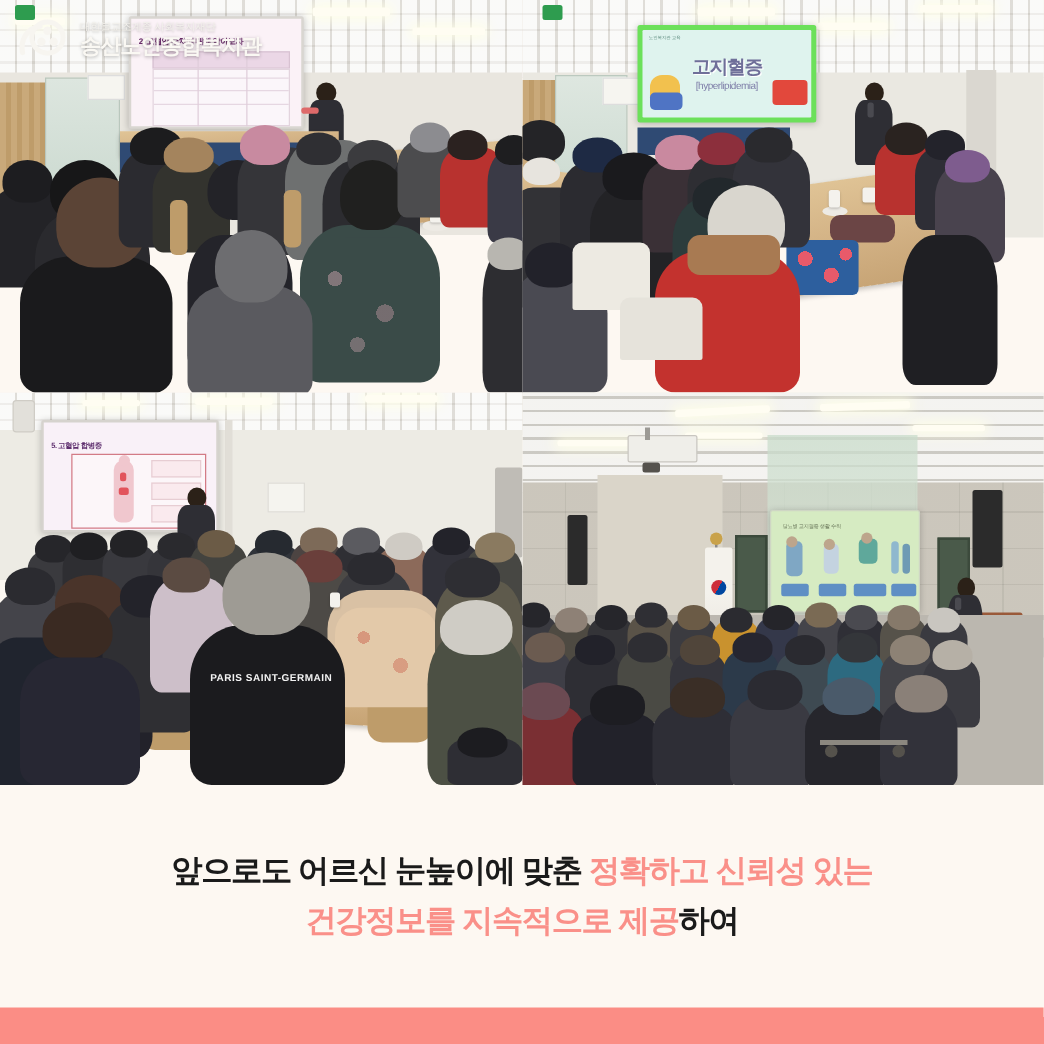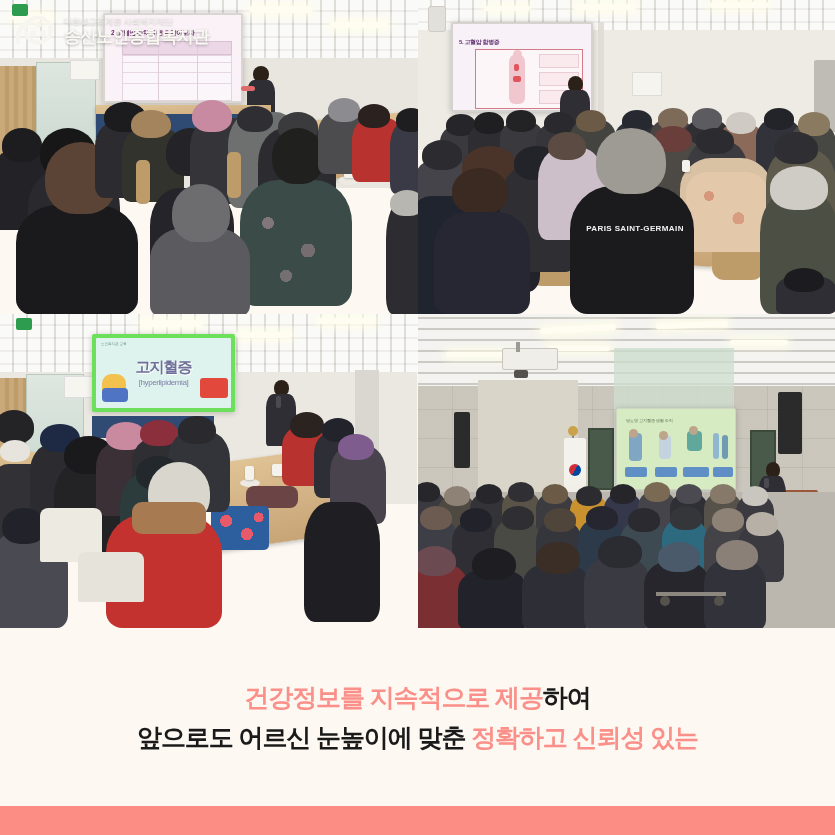--- a/index.html
+++ b/index.html
@@ -199,20 +199,106 @@
         <div class="h" style="left:328px;top:98px;width:32px;height:24px;background:#8C8C90"></div>
         <div class="b" style="left:352px;top:118px;width:52px;height:64px;background:#B8322F"></div>
         <div class="h" style="left:358px;top:104px;width:32px;height:24px;background:#2B2220"></div>
         <div class="b" style="left:390px;top:122px;width:40px;height:72px;background:#3A3A46"></div>
         <div class="h" style="left:396px;top:108px;width:30px;height:24px;background:#1E1E20"></div>
         <div class="b" style="left:386px;top:200px;width:46px;height:114px;background:#2D2D31"></div>
         <div class="h" style="left:390px;top:190px;width:34px;height:26px;background:#B8B6B0"></div>
 
         <div class="chairback" style="left:136px;top:160px;width:14px;height:44px"></div>
         <div class="chairback" style="left:227px;top:152px;width:14px;height:46px"></div>
+      </div>
+    </div>
+
+    <div class="photo">
+      <div class="room">
+        <div class="ceil tex" style="height:62px"></div>
+        <div class="lamp" style="left:140px;top:6px;width:62px;height:7px"></div>
+        <div class="lamp" style="left:236px;top:18px;width:56px;height:6px"></div>
+        <div class="lamp" style="left:318px;top:4px;width:58px;height:6px"></div>
+
+        <div class="wall" style="left:0;top:58px;width:417px;height:132px;background:#EAE8E1"></div>
+        <div class="woodwall" style="left:0;top:64px;width:26px;height:98px"></div>
+        <div style="position:absolute;left:26px;top:60px;width:58px;height:110px;background:linear-gradient(180deg,#DEE7E0,#CAD9CF);border:1px solid #bbc9bf"></div>
+        <div style="position:absolute;left:16px;top:4px;width:16px;height:12px;background:#2E9C4F;border-radius:2px"></div>
+        <div style="position:absolute;left:64px;top:62px;width:30px;height:22px;background:#F6F5F0;border:1px solid #ddd"></div>
+        <div style="position:absolute;left:355px;top:56px;width:24px;height:150px;background:#DAD7D0"></div>
+
+        <div class="scr" style="left:92px;top:20px;width:143px;height:78px;background:#6CE05A;padding:3px">
+          <div style="position:absolute;inset:4px;background:#DFF3EE;border-radius:1px"></div>
+          <div style="position:absolute;left:9px;top:8px;font-size:3.5px;color:#5b8a7d">노인복지관 교육</div>
+          <div class="scrtitle" style="left:0;right:0;top:24px;text-align:center;font-size:15px;color:#6F6F99;letter-spacing:-1px;text-shadow:1px 1px 0 #fff">고지혈증</div>
+          <div style="position:absolute;left:0;right:0;top:44px;text-align:center;font-size:8px;color:#7E7EA8;letter-spacing:-.4px">[hyperlipidemia]</div>
+          <div style="position:absolute;left:10px;top:40px;width:24px;height:24px;border-radius:40% 40% 30% 30%;background:#F2C14E"></div>
+          <div style="position:absolute;left:10px;top:54px;width:26px;height:14px;border-radius:4px;background:#4F74C4"></div>
+          <div style="position:absolute;left:108px;top:44px;width:28px;height:20px;border-radius:3px;background:#E2483C"></div>
+        </div>
+
+        <div class="presenter-head" style="left:274px;top:66px;width:15px;height:16px"></div>
+        <div class="presenter-body" style="left:266px;top:80px;width:30px;height:52px"></div>
+        <div style="position:absolute;left:276px;top:82px;width:5px;height:12px;background:#4A4A50;border-radius:2px"></div>
+
+        <div class="table" style="left:214px;top:140px;width:136px;height:88px;transform:skewY(-8deg)"></div>
+        <div class="table" style="left:0px;top:140px;width:96px;height:40px;transform:skewY(8deg)"></div>
+        <div style="position:absolute;left:92px;top:102px;width:122px;height:22px;background:#2F4A73"></div>
+
+        <div class="saucer" style="left:240px;top:165px;width:20px;height:8px"></div>
+        <div class="cup" style="left:245px;top:152px;width:9px;height:14px"></div>
+        <div class="cup" style="left:272px;top:150px;width:11px;height:12px;border-radius:2px"></div>
+
+        <div style="position:absolute;left:246px;top:172px;width:52px;height:22px;background:#6B4545;border-radius:8px"></div>
+
+        <div style="position:absolute;left:211px;top:192px;width:58px;height:44px;border-radius:5px;
+                    background:radial-gradient(circle at 26% 34%, #E85A6A 0 6px, transparent 6px),
+                               radial-gradient(circle at 62% 64%, #E85A6A 0 6px, transparent 6px),
+                               radial-gradient(circle at 82% 26%, #E85A6A 0 5px, transparent 5px),
+                               #2D5F9E"></div>
+
+        <div class="b" style="left:-14px;top:150px;width:66px;height:96px;background:#323236"></div>
+        <div class="h" style="left:-6px;top:96px;width:40px;height:34px;background:#242427"></div>
+        <div class="h" style="left:0px;top:126px;width:30px;height:22px;background:#E7E4DE"></div>
+
+        <div class="b" style="left:30px;top:130px;width:62px;height:80px;background:#2B2B30"></div>
+        <div class="h" style="left:40px;top:110px;width:40px;height:28px;background:#1E2A44"></div>
+
+        <div class="b" style="left:54px;top:148px;width:76px;height:100px;background:#232326"></div>
+        <div class="h" style="left:64px;top:122px;width:50px;height:38px;background:#1A1A1D"></div>
+
+        <div class="b" style="left:96px;top:128px;width:62px;height:74px;background:#3A3036"></div>
+        <div class="h" style="left:106px;top:108px;width:40px;height:28px;background:#C9899F"></div>
+
+        <div class="b" style="left:132px;top:124px;width:60px;height:74px;background:#2E2E33"></div>
+        <div class="h" style="left:140px;top:106px;width:38px;height:26px;background:#8C2F3C"></div>
+
+        <div class="b" style="left:168px;top:118px;width:62px;height:80px;background:#33333A"></div>
+        <div class="h" style="left:178px;top:102px;width:38px;height:28px;background:#2A2A2E"></div>
+
+        <div class="b" style="left:120px;top:158px;width:78px;height:104px;background:#2C3C3C"></div>
+        <div class="h" style="left:136px;top:142px;width:44px;height:34px;background:#22282C"></div>
+
+        <div class="b" style="left:106px;top:200px;width:116px;height:114px;background:#C3322E"></div>
+        <div class="h" style="left:148px;top:148px;width:62px;height:62px;background:#D9D6CE"></div>
+        <div style="position:absolute;left:132px;top:188px;width:74px;height:32px;background:#A87A52;border-radius:10px"></div>
+
+        <div class="b" style="left:-10px;top:218px;width:78px;height:96px;background:#4A4A52"></div>
+        <div class="h" style="left:2px;top:194px;width:44px;height:36px;background:#22222A"></div>
+
+        <div class="b" style="left:282px;top:112px;width:54px;height:60px;background:#B8322F"></div>
+        <div class="h" style="left:290px;top:98px;width:34px;height:26px;background:#2A2320"></div>
+        <div class="b" style="left:314px;top:118px;width:50px;height:66px;background:#2E2E36"></div>
+        <div class="h" style="left:322px;top:104px;width:32px;height:24px;background:#23232B"></div>
+        <div class="b" style="left:330px;top:132px;width:56px;height:78px;background:#49434E"></div>
+        <div class="h" style="left:338px;top:120px;width:36px;height:26px;background:#7E5C8E"></div>
+        <div class="b" style="left:304px;top:188px;width:76px;height:120px;background:#1F1F23"></div>
+
+        <div style="position:absolute;left:40px;top:194px;width:62px;height:54px;background:#EDEAE2;border-radius:8px 8px 2px 2px"></div>
+        <div style="position:absolute;left:78px;top:238px;width:66px;height:50px;background:#E6E3DB;border-radius:8px 8px 2px 2px"></div>
       </div>
     </div>
 
     <div class="photo">
       <div class="room">
         <div class="ceil tex" style="height:34px"></div>
         <div class="lamp" style="left:66px;top:6px;width:46px;height:5px"></div>
         <div class="lamp" style="left:156px;top:4px;width:62px;height:6px"></div>
         <div class="lamp" style="left:292px;top:2px;width:58px;height:6px"></div>
 
@@ -306,106 +392,20 @@
 
         <div class="b" style="left:358px;top:276px;width:60px;height:38px;background:#2E2E34"></div>
         <div class="h" style="left:366px;top:268px;width:40px;height:24px;background:#1C1C20"></div>
 
         <div class="cup" style="left:264px;top:160px;width:8px;height:12px"></div>
       </div>
     </div>
 
     <div class="photo">
       <div class="room">
-        <div class="ceil tex" style="height:62px"></div>
-        <div class="lamp" style="left:140px;top:6px;width:62px;height:7px"></div>
-        <div class="lamp" style="left:236px;top:18px;width:56px;height:6px"></div>
-        <div class="lamp" style="left:318px;top:4px;width:58px;height:6px"></div>
-
-        <div class="wall" style="left:0;top:58px;width:417px;height:132px;background:#EAE8E1"></div>
-        <div class="woodwall" style="left:0;top:64px;width:26px;height:98px"></div>
-        <div style="position:absolute;left:26px;top:60px;width:58px;height:110px;background:linear-gradient(180deg,#DEE7E0,#CAD9CF);border:1px solid #bbc9bf"></div>
-        <div style="position:absolute;left:16px;top:4px;width:16px;height:12px;background:#2E9C4F;border-radius:2px"></div>
-        <div style="position:absolute;left:64px;top:62px;width:30px;height:22px;background:#F6F5F0;border:1px solid #ddd"></div>
-        <div style="position:absolute;left:355px;top:56px;width:24px;height:150px;background:#DAD7D0"></div>
-
-        <div class="scr" style="left:92px;top:20px;width:143px;height:78px;background:#6CE05A;padding:3px">
-          <div style="position:absolute;inset:4px;background:#DFF3EE;border-radius:1px"></div>
-          <div style="position:absolute;left:9px;top:8px;font-size:3.5px;color:#5b8a7d">노인복지관 교육</div>
-          <div class="scrtitle" style="left:0;right:0;top:24px;text-align:center;font-size:15px;color:#6F6F99;letter-spacing:-1px;text-shadow:1px 1px 0 #fff">고지혈증</div>
-          <div style="position:absolute;left:0;right:0;top:44px;text-align:center;font-size:8px;color:#7E7EA8;letter-spacing:-.4px">[hyperlipidemia]</div>
-          <div style="position:absolute;left:10px;top:40px;width:24px;height:24px;border-radius:40% 40% 30% 30%;background:#F2C14E"></div>
-          <div style="position:absolute;left:10px;top:54px;width:26px;height:14px;border-radius:4px;background:#4F74C4"></div>
-          <div style="position:absolute;left:108px;top:44px;width:28px;height:20px;border-radius:3px;background:#E2483C"></div>
-        </div>
-
-        <div class="presenter-head" style="left:274px;top:66px;width:15px;height:16px"></div>
-        <div class="presenter-body" style="left:266px;top:80px;width:30px;height:52px"></div>
-        <div style="position:absolute;left:276px;top:82px;width:5px;height:12px;background:#4A4A50;border-radius:2px"></div>
-
-        <div class="table" style="left:214px;top:140px;width:136px;height:88px;transform:skewY(-8deg)"></div>
-        <div class="table" style="left:0px;top:140px;width:96px;height:40px;transform:skewY(8deg)"></div>
-        <div style="position:absolute;left:92px;top:102px;width:122px;height:22px;background:#2F4A73"></div>
-
-        <div class="saucer" style="left:240px;top:165px;width:20px;height:8px"></div>
-        <div class="cup" style="left:245px;top:152px;width:9px;height:14px"></div>
-        <div class="cup" style="left:272px;top:150px;width:11px;height:12px;border-radius:2px"></div>
-
-        <div style="position:absolute;left:246px;top:172px;width:52px;height:22px;background:#6B4545;border-radius:8px"></div>
-
-        <div style="position:absolute;left:211px;top:192px;width:58px;height:44px;border-radius:5px;
-                    background:radial-gradient(circle at 26% 34%, #E85A6A 0 6px, transparent 6px),
-                               radial-gradient(circle at 62% 64%, #E85A6A 0 6px, transparent 6px),
-                               radial-gradient(circle at 82% 26%, #E85A6A 0 5px, transparent 5px),
-                               #2D5F9E"></div>
-
-        <div class="b" style="left:-14px;top:150px;width:66px;height:96px;background:#323236"></div>
-        <div class="h" style="left:-6px;top:96px;width:40px;height:34px;background:#242427"></div>
-        <div class="h" style="left:0px;top:126px;width:30px;height:22px;background:#E7E4DE"></div>
-
-        <div class="b" style="left:30px;top:130px;width:62px;height:80px;background:#2B2B30"></div>
-        <div class="h" style="left:40px;top:110px;width:40px;height:28px;background:#1E2A44"></div>
-
-        <div class="b" style="left:54px;top:148px;width:76px;height:100px;background:#232326"></div>
-        <div class="h" style="left:64px;top:122px;width:50px;height:38px;background:#1A1A1D"></div>
-
-        <div class="b" style="left:96px;top:128px;width:62px;height:74px;background:#3A3036"></div>
-        <div class="h" style="left:106px;top:108px;width:40px;height:28px;background:#C9899F"></div>
-
-        <div class="b" style="left:132px;top:124px;width:60px;height:74px;background:#2E2E33"></div>
-        <div class="h" style="left:140px;top:106px;width:38px;height:26px;background:#8C2F3C"></div>
-
-        <div class="b" style="left:168px;top:118px;width:62px;height:80px;background:#33333A"></div>
-        <div class="h" style="left:178px;top:102px;width:38px;height:28px;background:#2A2A2E"></div>
-
-        <div class="b" style="left:120px;top:158px;width:78px;height:104px;background:#2C3C3C"></div>
-        <div class="h" style="left:136px;top:142px;width:44px;height:34px;background:#22282C"></div>
-
-        <div class="b" style="left:106px;top:200px;width:116px;height:114px;background:#C3322E"></div>
-        <div class="h" style="left:148px;top:148px;width:62px;height:62px;background:#D9D6CE"></div>
-        <div style="position:absolute;left:132px;top:188px;width:74px;height:32px;background:#A87A52;border-radius:10px"></div>
-
-        <div class="b" style="left:-10px;top:218px;width:78px;height:96px;background:#4A4A52"></div>
-        <div class="h" style="left:2px;top:194px;width:44px;height:36px;background:#22222A"></div>
-
-        <div class="b" style="left:282px;top:112px;width:54px;height:60px;background:#B8322F"></div>
-        <div class="h" style="left:290px;top:98px;width:34px;height:26px;background:#2A2320"></div>
-        <div class="b" style="left:314px;top:118px;width:50px;height:66px;background:#2E2E36"></div>
-        <div class="h" style="left:322px;top:104px;width:32px;height:24px;background:#23232B"></div>
-        <div class="b" style="left:330px;top:132px;width:56px;height:78px;background:#49434E"></div>
-        <div class="h" style="left:338px;top:120px;width:36px;height:26px;background:#7E5C8E"></div>
-        <div class="b" style="left:304px;top:188px;width:76px;height:120px;background:#1F1F23"></div>
-
-        <div style="position:absolute;left:40px;top:194px;width:62px;height:54px;background:#EDEAE2;border-radius:8px 8px 2px 2px"></div>
-        <div style="position:absolute;left:78px;top:238px;width:66px;height:50px;background:#E6E3DB;border-radius:8px 8px 2px 2px"></div>
-      </div>
-    </div>
-
-    <div class="photo">
-      <div class="room">
         <div class="ceil grid2" style="height:80px"></div>
         <div class="lamp" style="left:122px;top:12px;width:76px;height:6px;transform:rotate(-3deg)"></div>
         <div class="lamp" style="left:238px;top:8px;width:72px;height:6px;transform:rotate(-2deg)"></div>
         <div class="lamp" style="left:28px;top:38px;width:62px;height:5px"></div>
         <div class="lamp" style="left:130px;top:32px;width:62px;height:5px"></div>
         <div class="lamp" style="left:312px;top:26px;width:58px;height:5px"></div>
 
         <div style="position:absolute;left:84px;top:34px;width:56px;height:22px;background:#EFEEE9;border:1px solid #c9c6c0;border-radius:2px"></div>
         <div style="position:absolute;left:98px;top:28px;width:4px;height:10px;background:#9C9A95"></div>
         <div style="position:absolute;left:96px;top:56px;width:14px;height:8px;background:#55524D;border-radius:2px"></div>
@@ -526,21 +526,21 @@
       </svg>
     </div>
     <div class="logo-txt">
       <div class="logo-small">대한불교조계종 사회복지재단</div>
       <div class="logo-big">송산노인종합복지관</div>
     </div>
   </div>
 
   <div class="caption">
     <div class="cap-line">
+      <span>앞으로도 어르신 눈높이에 맞춘 </span><span class="hl">정확하고 신뢰성 있는</span>
+    </div>
+    <div class="cap-line">
       <span class="hl">건강정보를 지속적으로 제공</span><span>하여</span>
-    </div>
-    <div class="cap-line">
-      <span>앞으로도 어르신 눈높이에 맞춘 </span><span class="hl">정확하고 신뢰성 있는</span>
     </div>
   </div>
 
   <div class="bottombar"></div>
 </div>
 
 </body></html>

